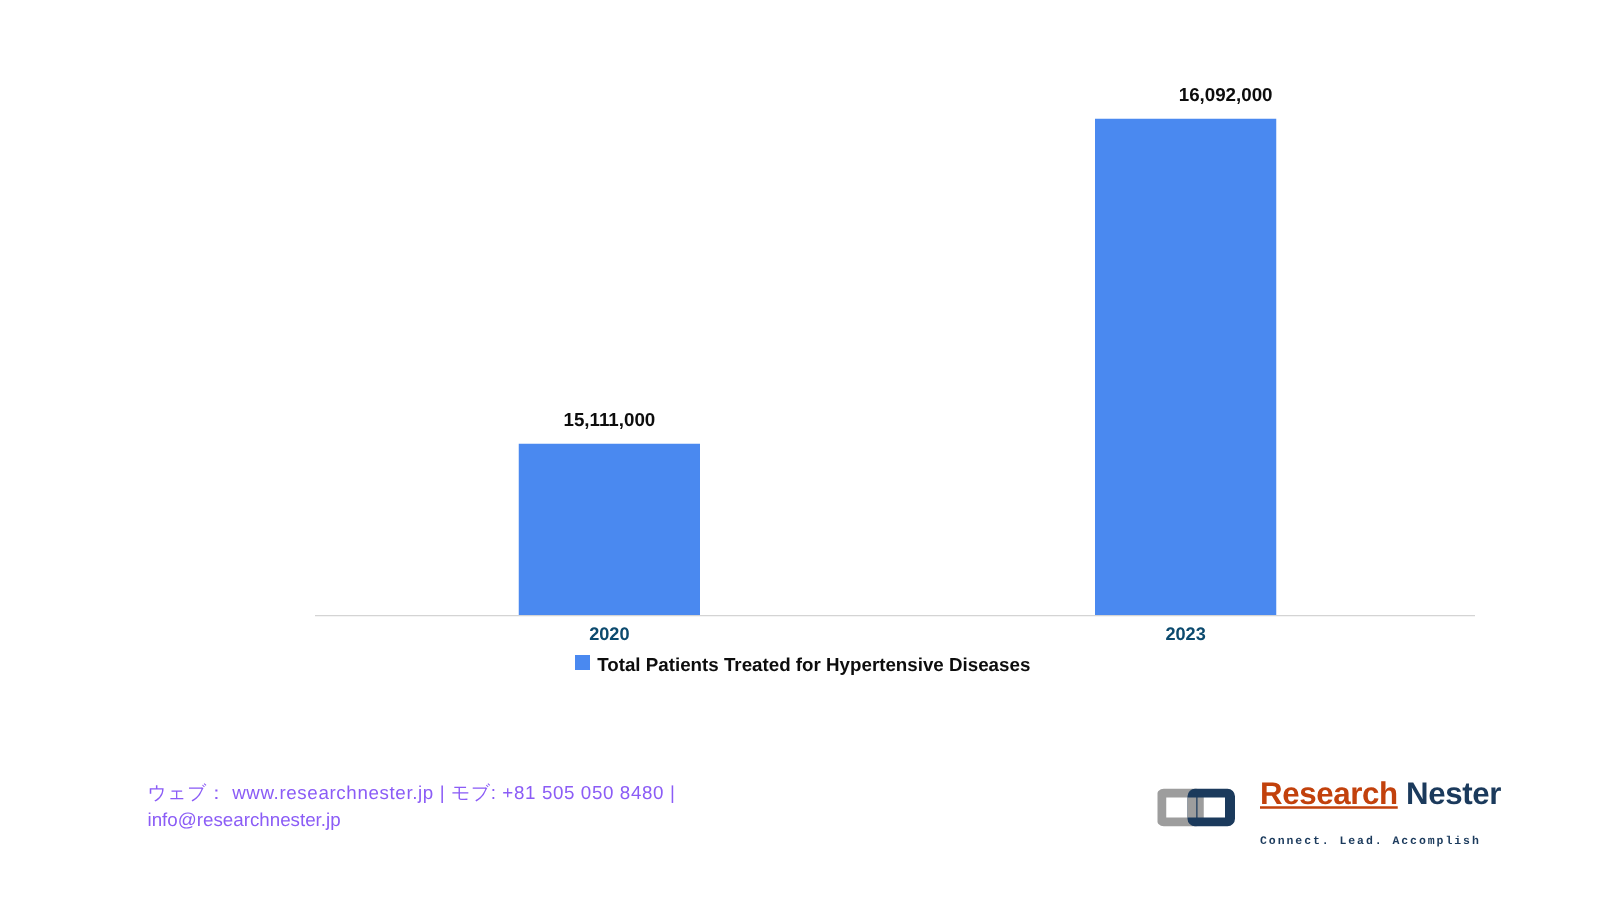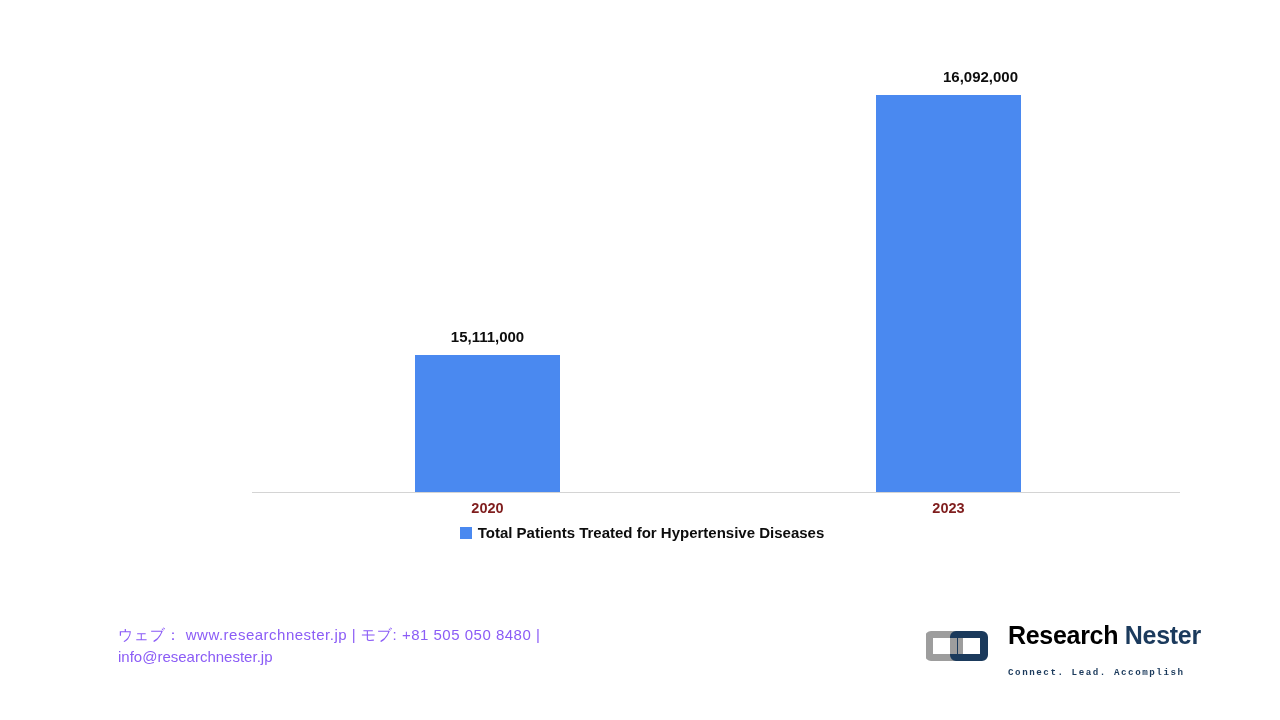--- a/index.html
+++ b/index.html
@@ -96,35 +96,34 @@
     top: 500px;
     width: 928px;
     height: 26px;
   }
   .cat-label {
     position: absolute;
     text-align: center;
     width: 145px;
     font-size: 14.5px;
     font-weight: bold;
-    color: #7f1d1d;
+    color: #0c4a6e;
   }
 
   .legend {
     position: absolute;
     left: 0;
     top: 524px;
     width: 1280px;
     display: flex;
     justify-content: center;
     align-items: center;
   }
   .legend-item {
     display: flex;
-    align-items: center;
     gap: 6px;
     padding-left: 4px;
   }
   .legend-swatch {
     width: 12px;
     height: 12px;
     background: #4a89f0;
     flex: 0 0 auto;
   }
   .legend-label {
@@ -175,21 +174,21 @@
     top: 2px;
     width: 172px;
   }
   .logo-title {
     font-size: 25px;
     font-weight: bold;
     line-height: 1.08;
     white-space: nowrap;
     letter-spacing: -0.3px;
   }
-  .logo-title .word1 { color: #000000; }
+  .logo-title .word1 { color: #c2410c; text-decoration: underline; }
   .logo-title .word2 { color: #1b3a5c; }
   .logo-tagline {
     font-size: 9.2px;
     font-weight: bold;
     color: #1b3a5c;
     letter-spacing: 1.55px;
     white-space: nowrap;
     margin-top: 18px;
     font-family: Liberation Mono, monospace;
   }

